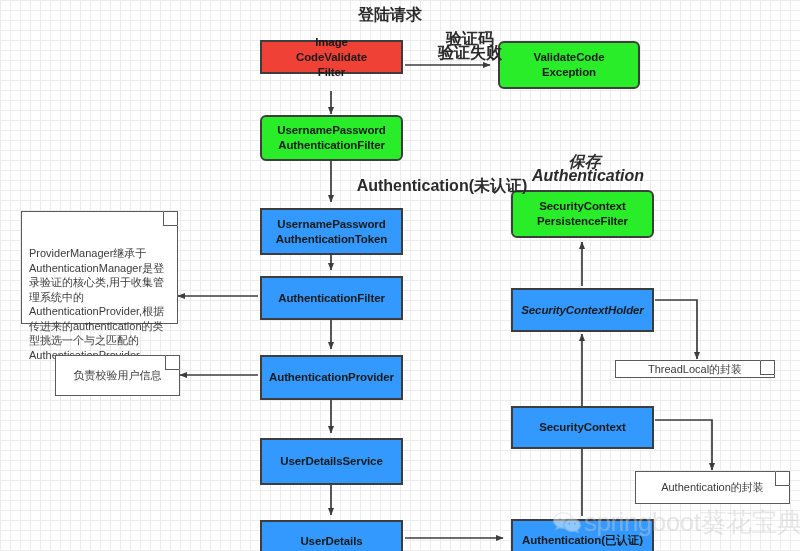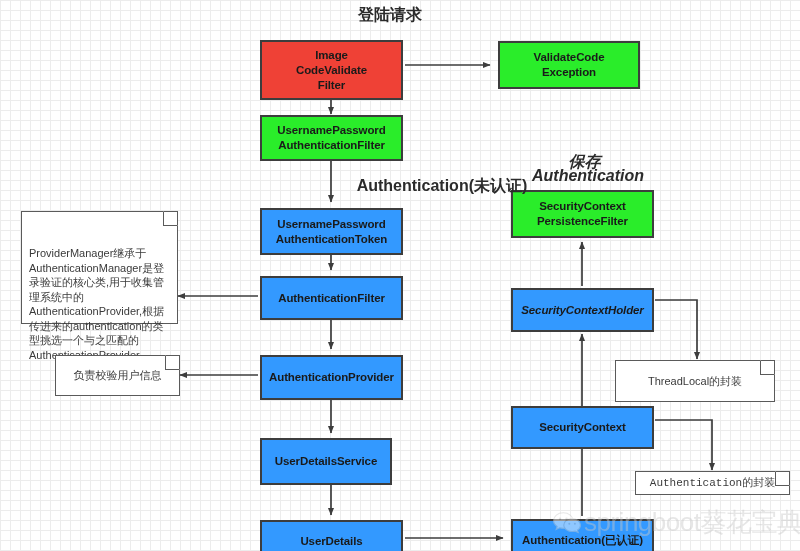--- a/index.html
+++ b/index.html
@@ -33,21 +33,21 @@
     text-align: center;
     font-weight: bold;
     font-size: 11.5px;
     line-height: 15px;
     color: #1a1a1a;
     letter-spacing: -0.1px;
     white-space: pre-line;
     padding: 0 3px;
   }
   .node.red   { background: #ef4136; }
-  .node.green { background: #2aed2a; }
+  .node.green { background: #2aed2a; border-radius: 6px; }
   .node.blue  { background: #3399ff; border-color: #3d3d3d; }
 
   
   .note {
     position: absolute;
     box-sizing: border-box;
     background: #ffffff;
     border: 1px solid #5a5a5a;
     font-size: 11px;
     line-height: 14.5px;
@@ -160,38 +160,38 @@
       <line x1="582" y1="286" x2="582" y2="242" marker-end="url(#ah)"></line>
 
       <path d="M655,300 L697,300 L697,359" marker-end="url(#ah)"></path>
 
       <path d="M655,420 L712,420 L712,470" marker-end="url(#ah)"></path>
     </g>
   </svg>
 
   <div class="edge-label cn" style="left:340px; top:8px; width:100px;">登陆请求</div>
 
-  <div class="node red" style="left:260px; top:40px; width:143px; height:60px;">Image
+  <div class="node red" style="left:260px; top:40px; width:143px; height:34px;">Image
 CodeValidate
 Filter</div>
 
   <div class="node green" style="left:498px; top:41px; width:142px; height:48px;">ValidateCode
 Exception</div>
 
   <div class="node green" style="left:260px; top:115px; width:143px; height:46px;">UsernamePassword
 AuthenticationFilter</div>
 
   <div class="node blue" style="left:260px; top:208px; width:143px; height:47px;">UsernamePassword
 AuthenticationToken</div>
 
   <div class="node blue" style="left:260px; top:276px; width:143px; height:44px;">AuthenticationFilter</div>
 
   <div class="node blue" style="left:260px; top:355px; width:143px; height:45px;text-align:right;">AuthenticationProvider</div>
 
-  <div class="node blue" style="left:260px; top:438px; width:132px; height:47px;">UserDetailsService</div>
+  <div class="node blue" style="left:260px; top:438px; width:143px; height:47px;">UserDetailsService</div>
 
   <div class="node blue" style="left:260px; top:520px; width:143px; height:42px;">UserDetails</div>
 
   <div class="node green" style="left:511px; top:190px; width:143px; height:48px;">SecurityContext
 PersistenceFilter</div>
 
   <div class="node blue" style="left:511px; top:288px; width:143px; height:44px;font-style:italic;">SecurityContextHolder</div>
 
   <div class="node blue" style="left:511px; top:406px; width:143px; height:43px;">SecurityContext</div>
 
@@ -200,30 +200,32 @@
   <div class="note" style="left:21px; top:211px; width:157px; height:113px;">
     <span class="fold"></span>
     <span>ProviderManager继承于AuthenticationManager是登录验证的核心类,用于收集管理系统中的AuthenticationProvider,根据传进来的authentication的类型挑选一个与之匹配的AuthenticationProvider</span>
   </div>
 
   <div class="note center" style="left:55px; top:355px; width:125px; height:41px;">
     <span class="fold"></span>
     <span>负责校验用户信息</span>
   </div>
 
-  <div class="note center" style="left:615px; top:360px; width:160px; height:42px;">
+  <div class="note center" style="left:615px; top:360px; width:160px; height:18px;">
     <span class="fold"></span>
     <span>ThreadLocal的封装</span>
   </div>
 
-  <div class="note center" style="left:635px; top:471px; width:155px; height:24px;font-family:Liberation Mono, monospace;">
+  <div class="note center" style="left:635px; top:471px; width:155px; height:33px;">
     <span class="fold"></span>
     <span>Authentication的封装</span>
   </div>
 
+  <div class="edge-label cn" style="left:415px; top:32px; width:110px;">验证码
+验证失败</div>
 
   <div class="edge-label" style="left:352px; top:179px; width:180px; text-align:center;">Authentication(未认证)</div>
 
   <div class="edge-label cn" style="left:532px; top:155px; width:105px;font-style:italic;">保存
 Authentication</div>
 
   <div id="watermark">
     <svg class="wm-logo" viewBox="0 0 64 56" xmlns="http://www.w3.org/2000/svg">
       <path fill="#ffffff" stroke="#c8c8c8" stroke-width="2.4" d="M24,6 C12,6 3,13.6 3,22.8 C3,28 6,32.6 10.8,35.7 L8.6,42 L16.2,38.4 C18.6,39.1 21.2,39.5 24,39.5 C36,39.5 45,31.9 45,22.8 C45,13.6 36,6 24,6 Z"></path>
       <circle fill="#c8c8c8" cx="17" cy="19" r="2.6"></circle>

